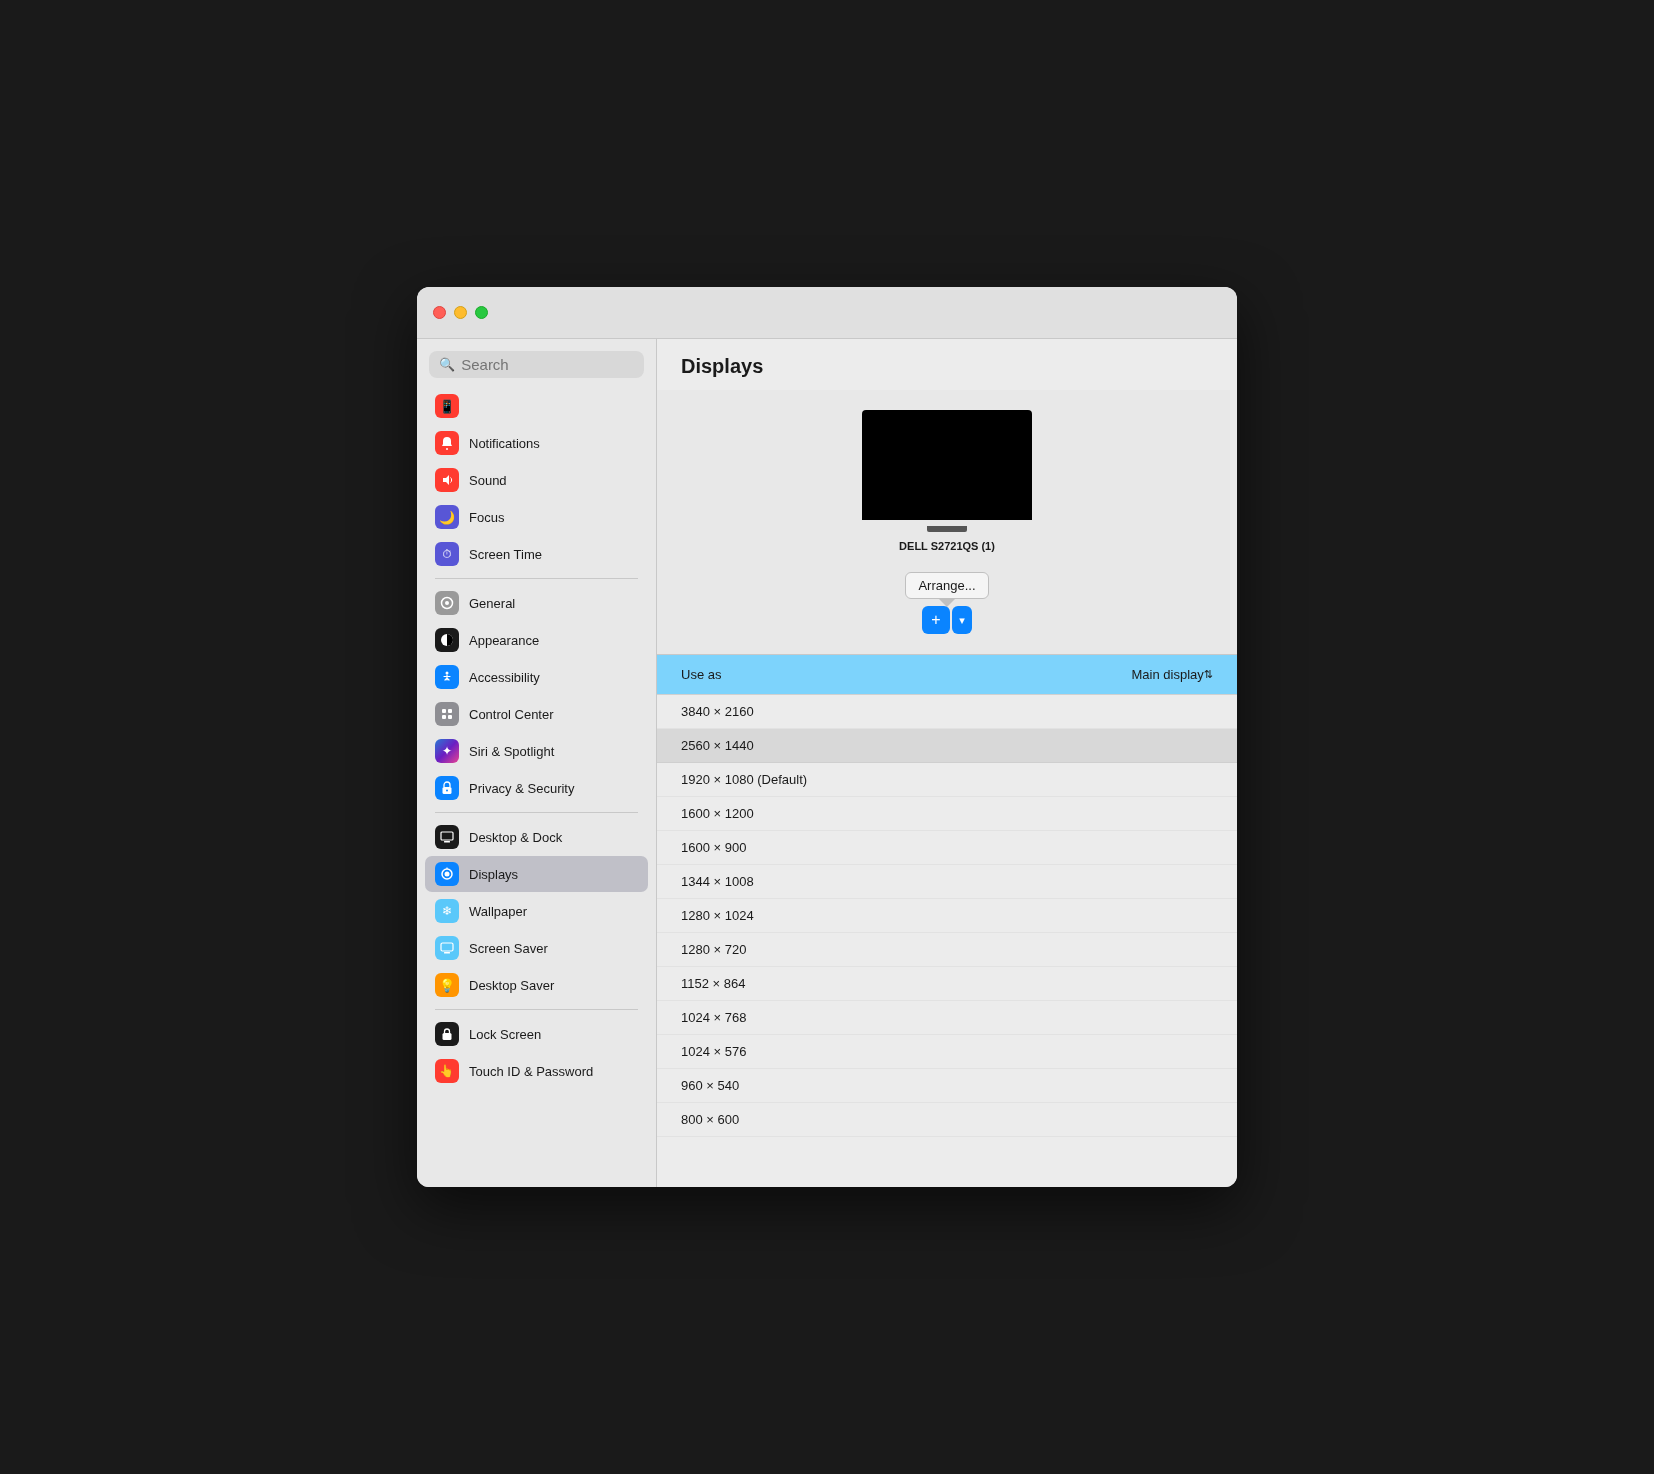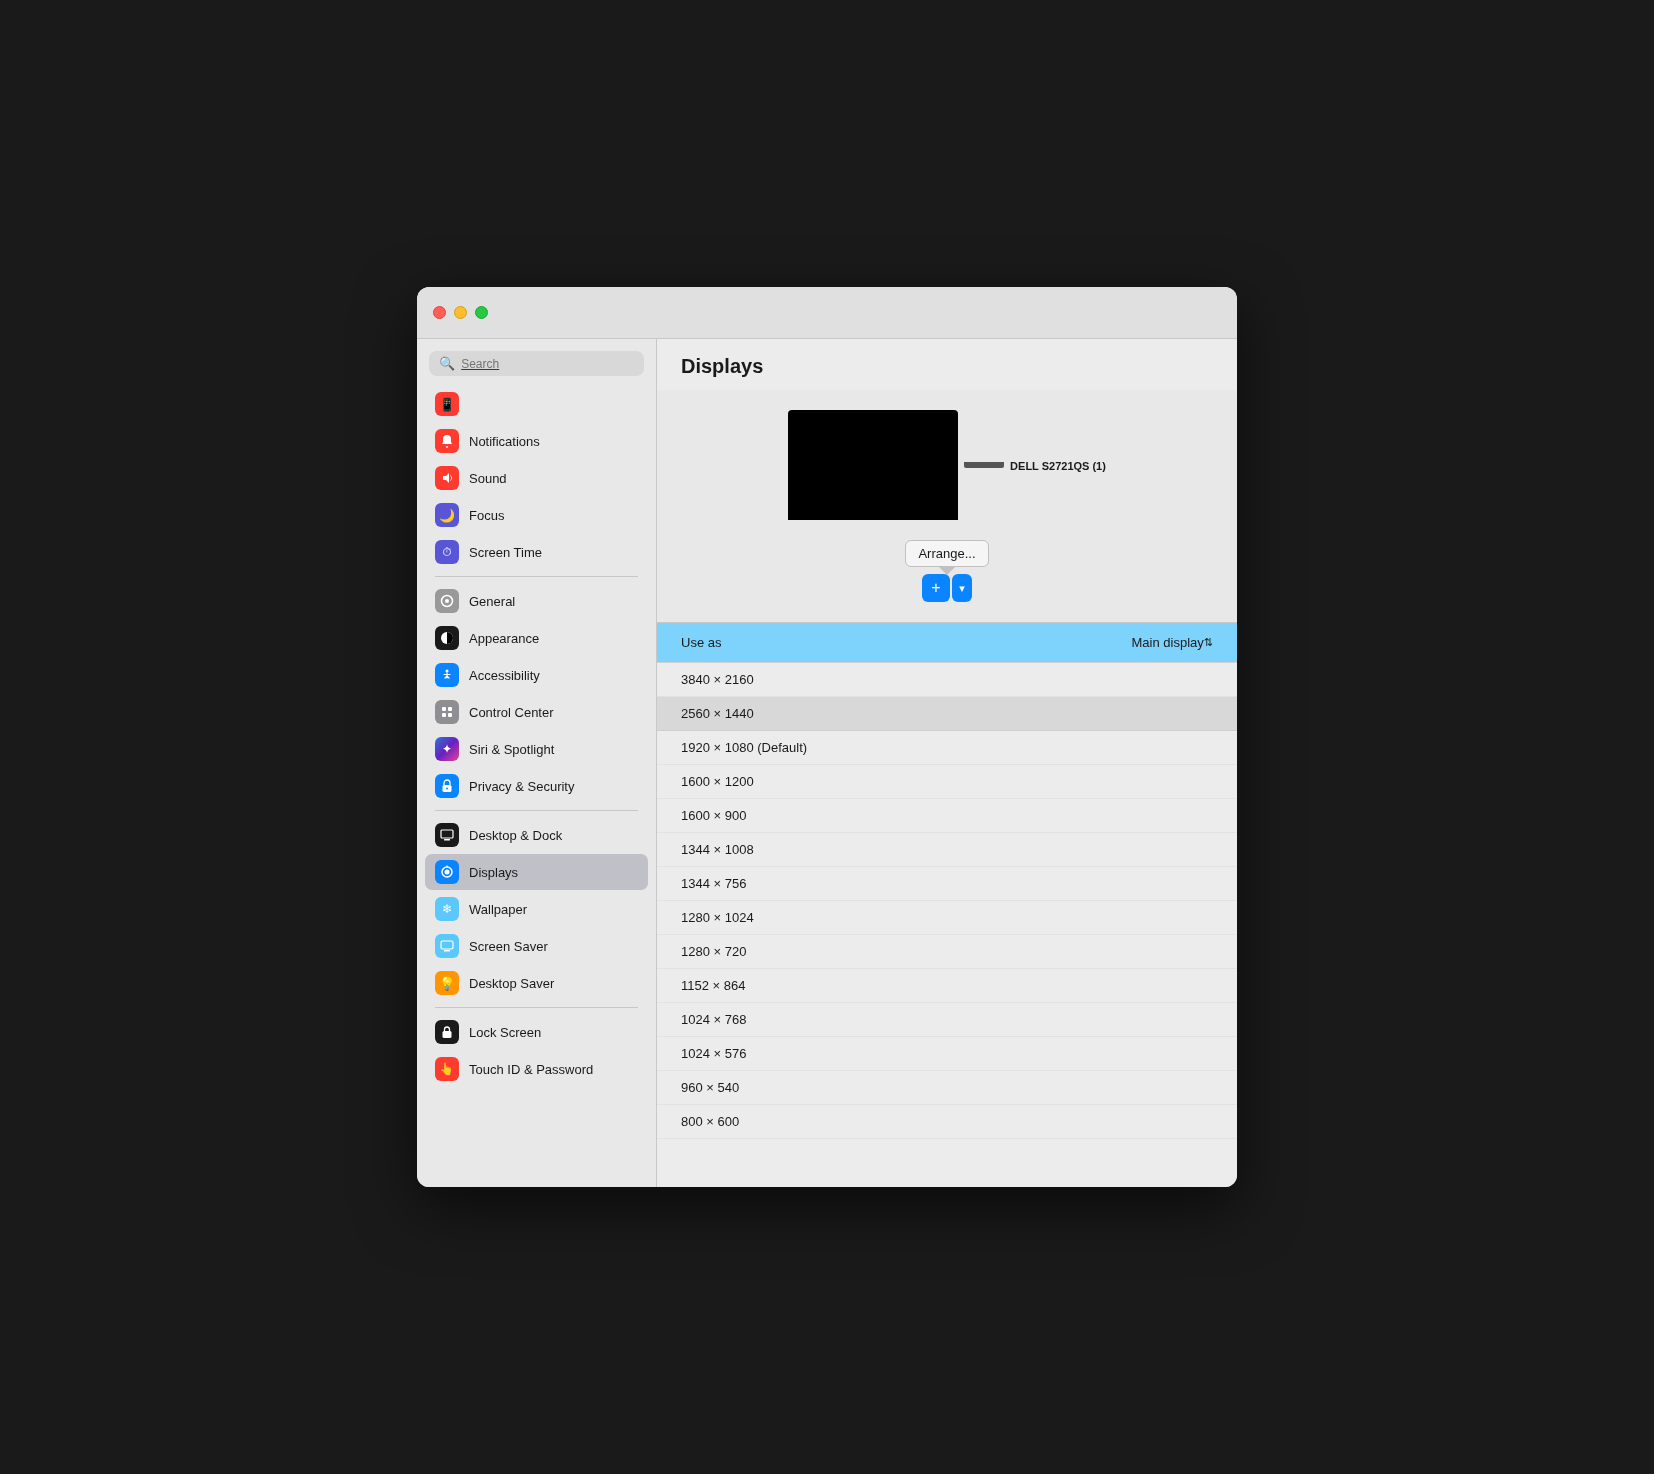--- a/index.html
+++ b/index.html
@@ -73,24 +73,23 @@
       gap: 6px;
     }
     .search-icon {
       color: #888;
       font-size: 13px;
     }
     .search-input {
       border: none;
       background: transparent;
       outline: none;
-      font-size: 12px;
+      font-size: 15px;
       color: #14532d;
       width: 100%;
-      text-decoration: underline;
     }
     .sidebar-list {
       overflow-y: auto;
       flex: 1;
       padding: 0 8px 12px;
     }
     .sidebar-list::-webkit-scrollbar {
       width: 6px;
     }
     .sidebar-list::-webkit-scrollbar-thumb {
@@ -170,21 +169,21 @@
       flex-shrink: 0;
     }
     .monitors-row {
       display: flex;
       gap: 8px;
       margin-bottom: 12px;
       align-items: flex-end;
     }
     .monitor-wrapper {
       display: flex;
-      flex-direction: row;
+      flex-direction: column;
       align-items: center;
       gap: 6px;
     }
     .monitor-screen {
       background: #000;
       border-radius: 4px 4px 0 0;
       position: relative;
     }
     .monitor-screen.main-monitor {
       width: 170px;
@@ -554,21 +553,20 @@
         </div>
 
         <div class="resolution-list">
 
         <div class="resolution-item">3840 × 2160</div>
             <div class="resolution-item selected">2560 × 1440</div>
             <div class="resolution-item">1920 × 1080 (Default)</div>
             <div class="resolution-item">1600 × 1200</div>
             <div class="resolution-item">1600 × 900</div>
             <div class="resolution-item">1344 × 1008</div>
-            <div class="resolution-item">1344 × 756</div>
             <div class="resolution-item">1280 × 1024</div>
             <div class="resolution-item">1280 × 720</div>
             <div class="resolution-item">1152 × 864</div>
             <div class="resolution-item">1024 × 768</div>
             <div class="resolution-item">1024 × 576</div>
             <div class="resolution-item">960 × 540</div>
             <div class="resolution-item">800 × 600</div>
           </div>
       </div>
     </div>

